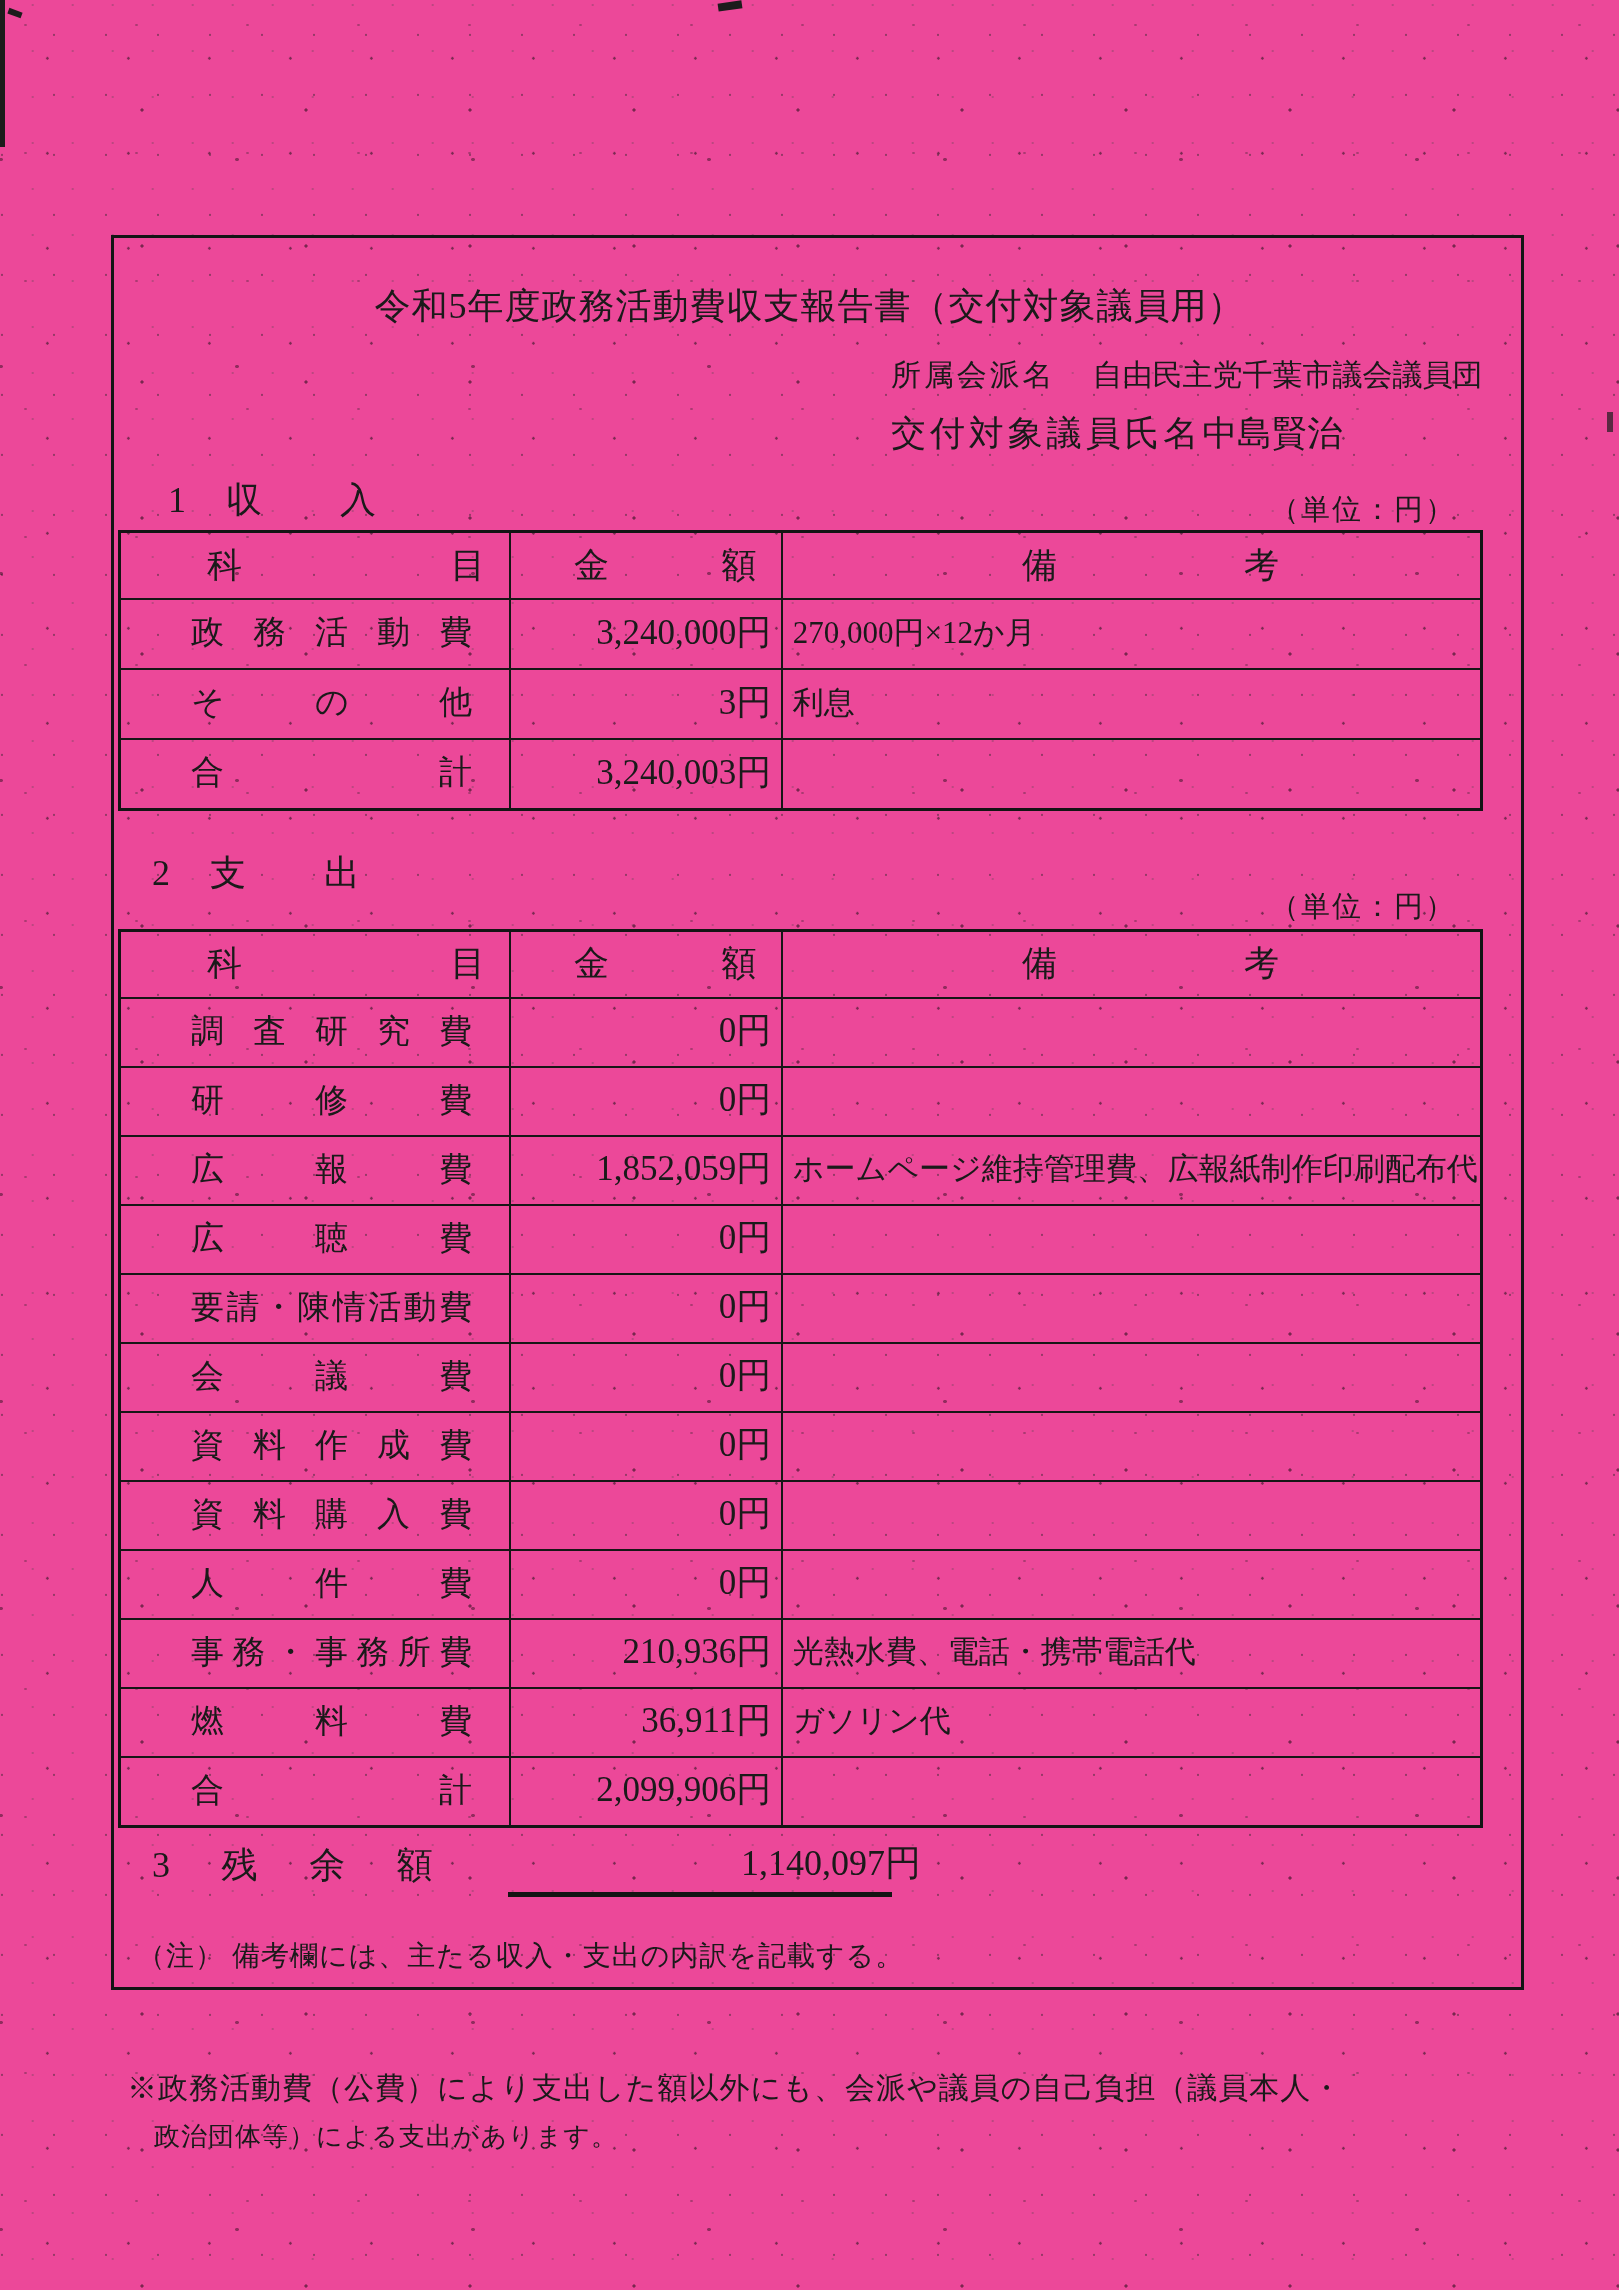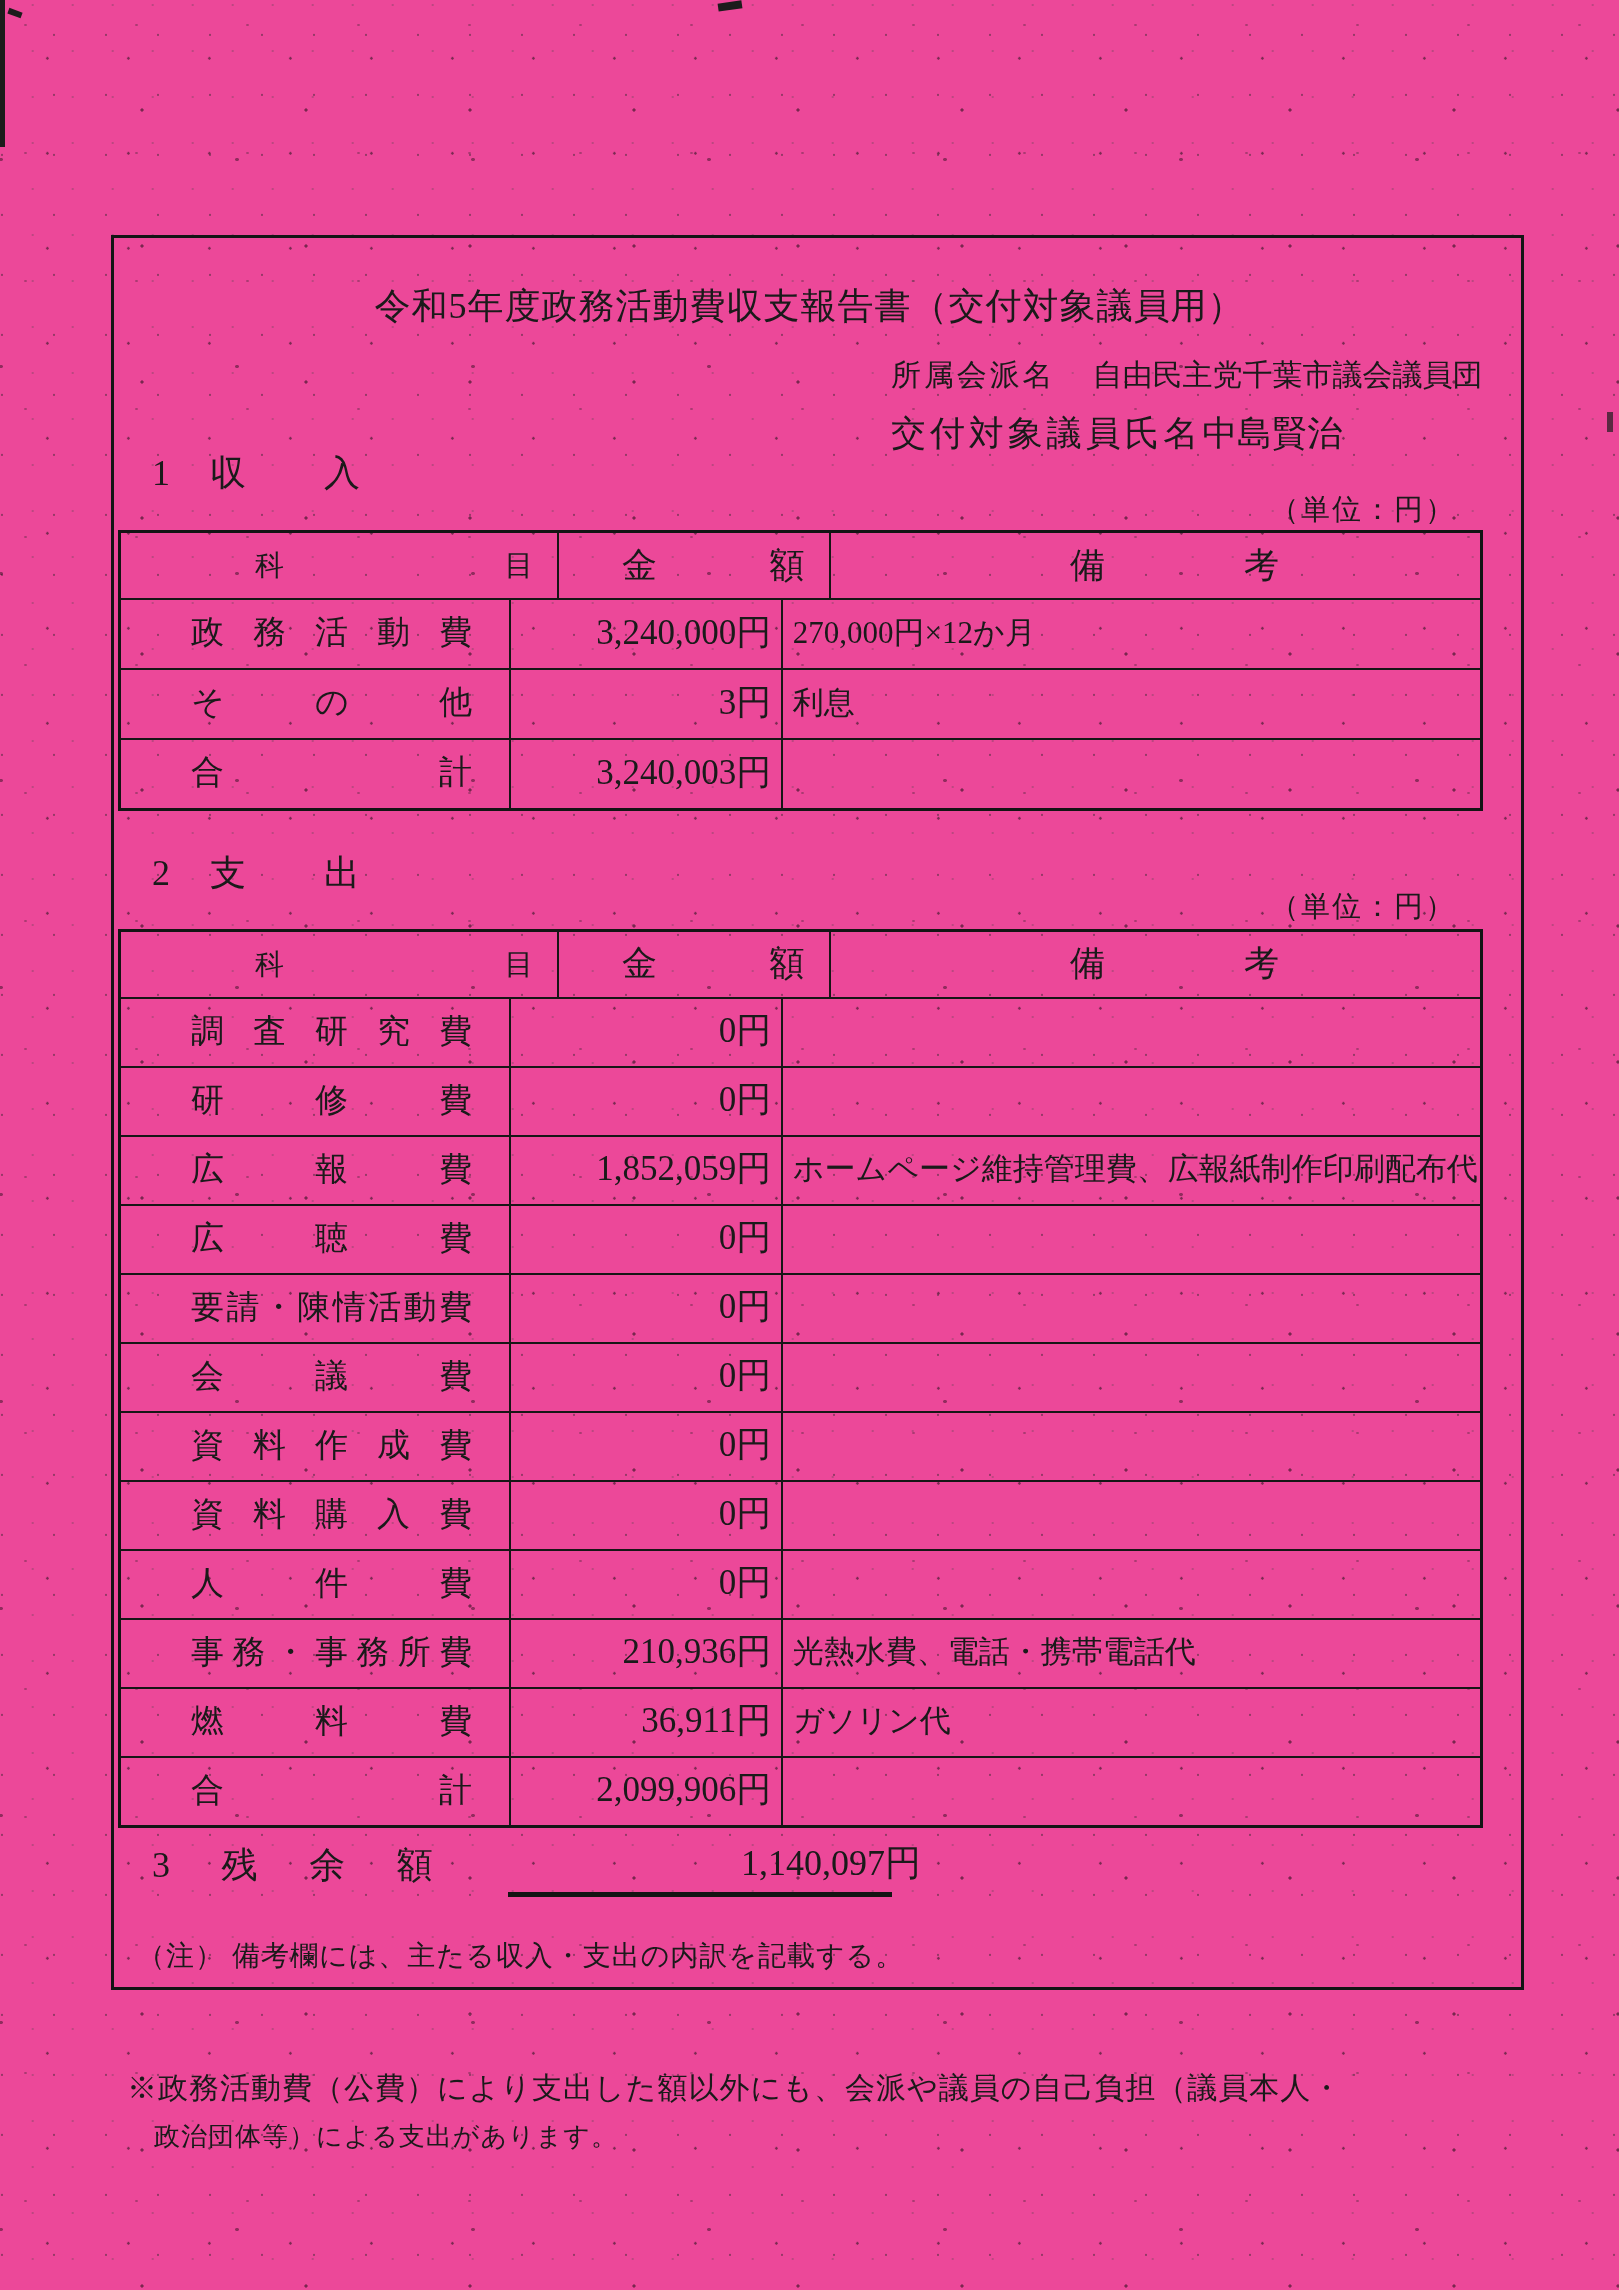--- a/index.html
+++ b/index.html
@@ -62,21 +62,21 @@
   .c2{width:272px;border-right:2.9px solid #161616;}
   .c3{flex:1;border-radius:13px;}
   .t-income .trow{height:68px;}
   .t-income .trow.hdr{height:65px;}
   .t-income .cell{line-height:65px;}
   .t-expense .trow{height:67px;}
   .t-expense .trow.hdr{height:65px;}
   .t-expense .cell{line-height:64px;}
 
   .just{text-align:justify;text-align-last:justify;}
-  .h-item{font-size:29px;padding:0 23.5px 0 86px;margin-left:48px;}
+  .h-item{font-size:35px;padding:0 23.5px 0 86px;}
   .h-amount{font-size:35px;padding:0 24.5px 0 63px;}
   .h-remarks{font-size:35px;padding:0 201px 0 239px;}
   .c-item{font-size:33px;padding:0 37px 0 70px;}
   .c-amount{font-size:35px;text-align:right;padding-right:9.8px;}
   .c-remarks{font-size:31px;text-align:left;padding-left:9.8px;}
 
   .balance-heading{left:152px;top:1841px;font-size:36px;letter-spacing:7.8px;}
   .balance-amount{left:647px;top:1839px;width:274px;font-size:36px;text-align:right;}
   .balance-underline{position:absolute;left:508px;top:1892px;width:384px;height:4.9px;background:#141414;z-index:4;}
 
@@ -101,21 +101,21 @@
   <div class="abs aff-line">
     <span class="aff-label">所属会派名</span>
     <span>自由民主党千葉市議会議員団</span>
   </div>
 
   <div class="abs member-line">
     <span class="member-label">交付対象議員氏名</span>
     <span>中島賢治</span>
   </div>
 
-  <div class="abs section-heading" style="top:449px;">1　収　　入</div>
+  <div class="abs section-heading" style="top:476px;margin-left:16px;">1　収　　入</div>
   <div class="abs unit-note" style="top:490px;">（単位：円）</div>
 
   <div class="xtable t-income" style="top:530px;">
     <div class="trow hdr">
       <div class="cell c1 just h-item">科目</div>
       <div class="cell c2 just h-amount">金額</div>
       <div class="cell c3 just h-remarks">備考</div>
     </div>
     <div class="trow">
       <div class="cell c1 just c-item">政務活動費</div>

